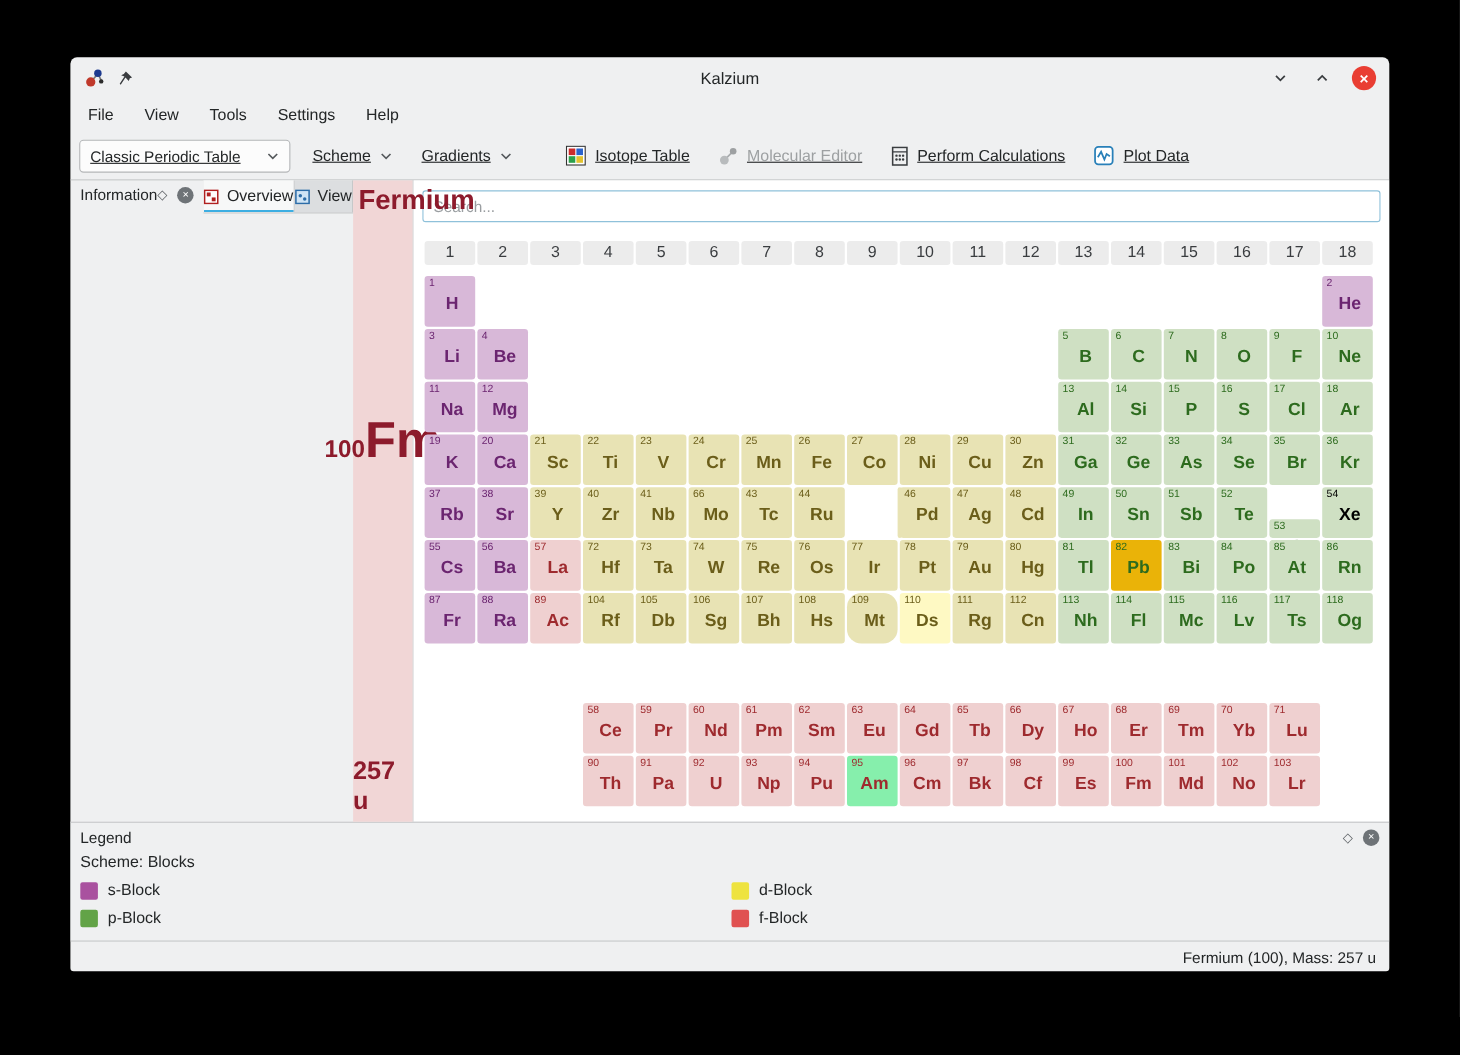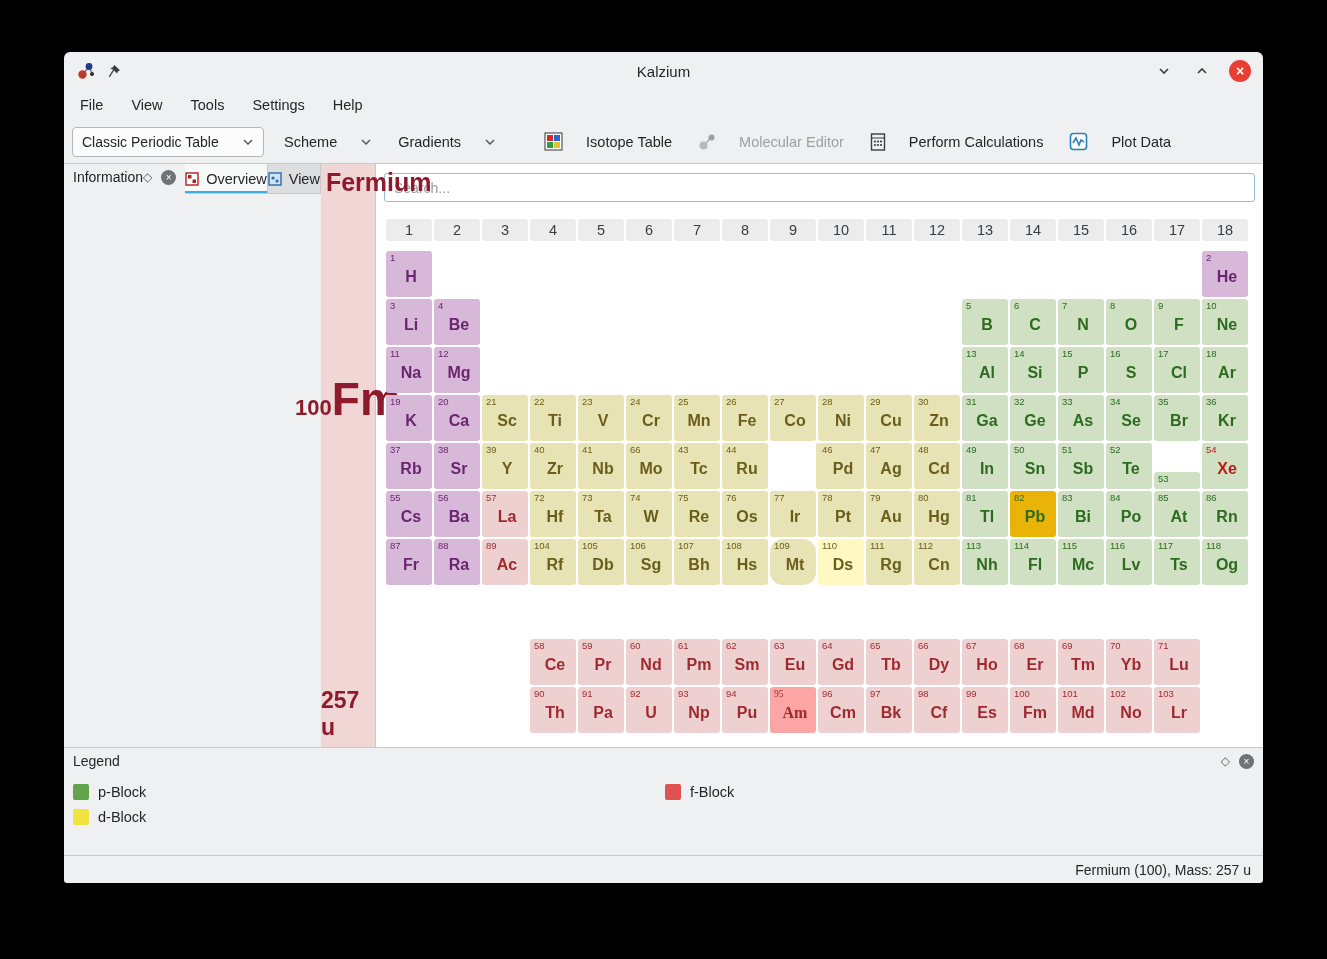--- a/index.html
+++ b/index.html
@@ -13,23 +13,23 @@
   .titlebar { height: 38px; flex: 0 0 38px; display: flex; align-items: center; padding: 0 12px; position: relative; }
   .tb-left { display: flex; align-items: center; gap: 10px; z-index: 2; }
   .tb-title { position: absolute; left: 0; right: 0; text-align: center; font-size: 15px; color: #232627; }
   .tb-right { margin-left: auto; display: flex; align-items: center; gap: 16px; z-index: 2; }
   .tb-btn { width: 22px; height: 22px; display: flex; align-items: center; justify-content: center; cursor: pointer; }
   .close-btn { background: #e93e33; border-radius: 50%; color: #fff; font-size: 14px; font-weight: bold; line-height: 1; }
   
   .menubar { height: 30px; flex: 0 0 30px; display: flex; align-items: center; gap: 28px; padding: 0 16px; font-size: 14.5px; }
   .menu-item { cursor: pointer; }
   
-  .toolbar { height: 44px; flex: 0 0 44px; display: flex; align-items: center; gap: 14px; padding: 0 8px; border-bottom: 1px solid #c6c8c9; }
+  .toolbar { height: 44px; flex: 0 0 44px; display: flex; align-items: center; gap: 14px; padding: 0 8px; border-bottom: 1px solid #c6c8c9; text-decoration: underline; }
   .combobox { width: 192px; height: 30px; background: #fcfcfc; border: 1px solid #b4b6b8; border-radius: 4px; display: flex; align-items: center; justify-content: space-between; padding: 0 9px; font-size: 14px; cursor: pointer; }
-  .tool-btn { display: flex; align-items: center; gap: 23px; font-size: 14.5px; padding: 4px 6px; cursor: pointer; }
+  .tool-btn { display: flex; align-items: center; gap: 8px; font-size: 14.5px; padding: 4px 6px; cursor: pointer; }
   .tool-btn.disabled { color: #9da0a2; cursor: default; }
   
   .main { flex: 1; display: flex; min-height: 0; }
   .sidepanel { width: 312px; flex: 0 0 312px; display: flex; flex-direction: row; border-right: 1px solid #c6c8c9; }
   .panel-header { height: 26px; flex: 0 0 26px; display: flex; align-items: center; padding: 0 9px; font-size: 14px; }
   .ph-icons { margin-left: auto; display: flex; align-items: center; gap: 9px; }
   .diamond-ic { color: #5b5f63; font-size: 12px; cursor: pointer; }
   .panel-close { width: 15px; height: 15px; border-radius: 50%; background: #6e7377; color: #fff; font-size: 10px; display: flex; align-items: center; justify-content: center; cursor: pointer; }
   .tabbar { height: 30px; flex: 0 0 30px; display: flex; background: #e2e4e5; border-bottom: 1px solid #c6c8c9; }
   .tab { flex: 1; display: flex; align-items: center; justify-content: center; gap: 7px; font-size: 14.5px; cursor: pointer; border-right: 1px solid #c6c8c9; background: #dcdee0; }
@@ -443,21 +443,21 @@
             <span class="el-sym">Sb</span>
           </div>
           <div class="el" style="grid-area: 5 / 16; background: rgb(207, 224, 195); color: rgb(45, 107, 30);">
             <span class="el-num">52</span>
             <span class="el-sym">Te</span>
           </div>
           <div class="el" style="grid-area: 5 / 17; background: rgb(207, 224, 195); color: rgb(45, 107, 30); margin-top: 29px;">
             <span class="el-num">53</span>
             <span class="el-sym">I</span>
           </div>
-          <div class="el" style="grid-area: 5 / 18; background: rgb(207, 224, 195); color: #b91c1c;">
+          <div class="el" style="grid-area: 5 / 18; background: rgb(207, 224, 195); color: #000000;">
             <span class="el-num">54</span>
             <span class="el-sym">Xe</span>
           </div>
           <div class="el" style="grid-area: 6 / 1; background: rgb(216, 184, 216); color: rgb(107, 37, 112);">
             <span class="el-num">55</span>
             <span class="el-sym">Cs</span>
           </div>
           <div class="el" style="grid-area: 6 / 2; background: rgb(216, 184, 216); color: rgb(107, 37, 112);">
             <span class="el-num">56</span>
             <span class="el-sym">Ba</span>
@@ -667,21 +667,21 @@
             <span class="el-sym">U</span>
           </div>
           <div class="el" style="grid-area: 10 / 7; background: rgb(239, 208, 208); color: rgb(158, 42, 46);">
             <span class="el-num">93</span>
             <span class="el-sym">Np</span>
           </div>
           <div class="el" style="grid-area: 10 / 8; background: rgb(239, 208, 208); color: rgb(158, 42, 46);">
             <span class="el-num">94</span>
             <span class="el-sym">Pu</span>
           </div>
-          <div class="el" style="grid-area: 10 / 9; background: #fca5a5; color: rgb(158, 42, 46); font-family: Liberation Serif, serif;">
+          <div class="el" style="grid-area: 10 / 9; background: #86efac; color: rgb(158, 42, 46);">
             <span class="el-num">95</span>
             <span class="el-sym">Am</span>
           </div>
           <div class="el" style="grid-area: 10 / 10; background: rgb(239, 208, 208); color: rgb(158, 42, 46);">
             <span class="el-num">96</span>
             <span class="el-sym">Cm</span>
           </div>
           <div class="el" style="grid-area: 10 / 11; background: rgb(239, 208, 208); color: rgb(158, 42, 46);">
             <span class="el-num">97</span>
             <span class="el-sym">Bk</span>
@@ -715,21 +715,26 @@
   </div>
 
   <div class="legend-panel">
     <div class="panel-header">
       <span>Legend</span>
       <span class="ph-icons">
         <span class="diamond-ic">◇</span>
         <span class="panel-close">×</span>
       </span>
     </div>
+    <div class="legend-scheme">Scheme: Blocks</div>
     <div class="legend-grid">
+        <div class="legend-item">
+          <span class="legend-swatch" style="background: rgb(169, 81, 159);"></span>
+          <span>s-Block</span>
+        </div>
         <div class="legend-item">
           <span class="legend-swatch" style="background: rgb(98, 163, 71);"></span>
           <span>p-Block</span>
         </div>
         <div class="legend-item">
           <span class="legend-swatch" style="background: rgb(238, 227, 63);"></span>
           <span>d-Block</span>
         </div>
         <div class="legend-item">
           <span class="legend-swatch" style="background: rgb(224, 81, 81);"></span>

